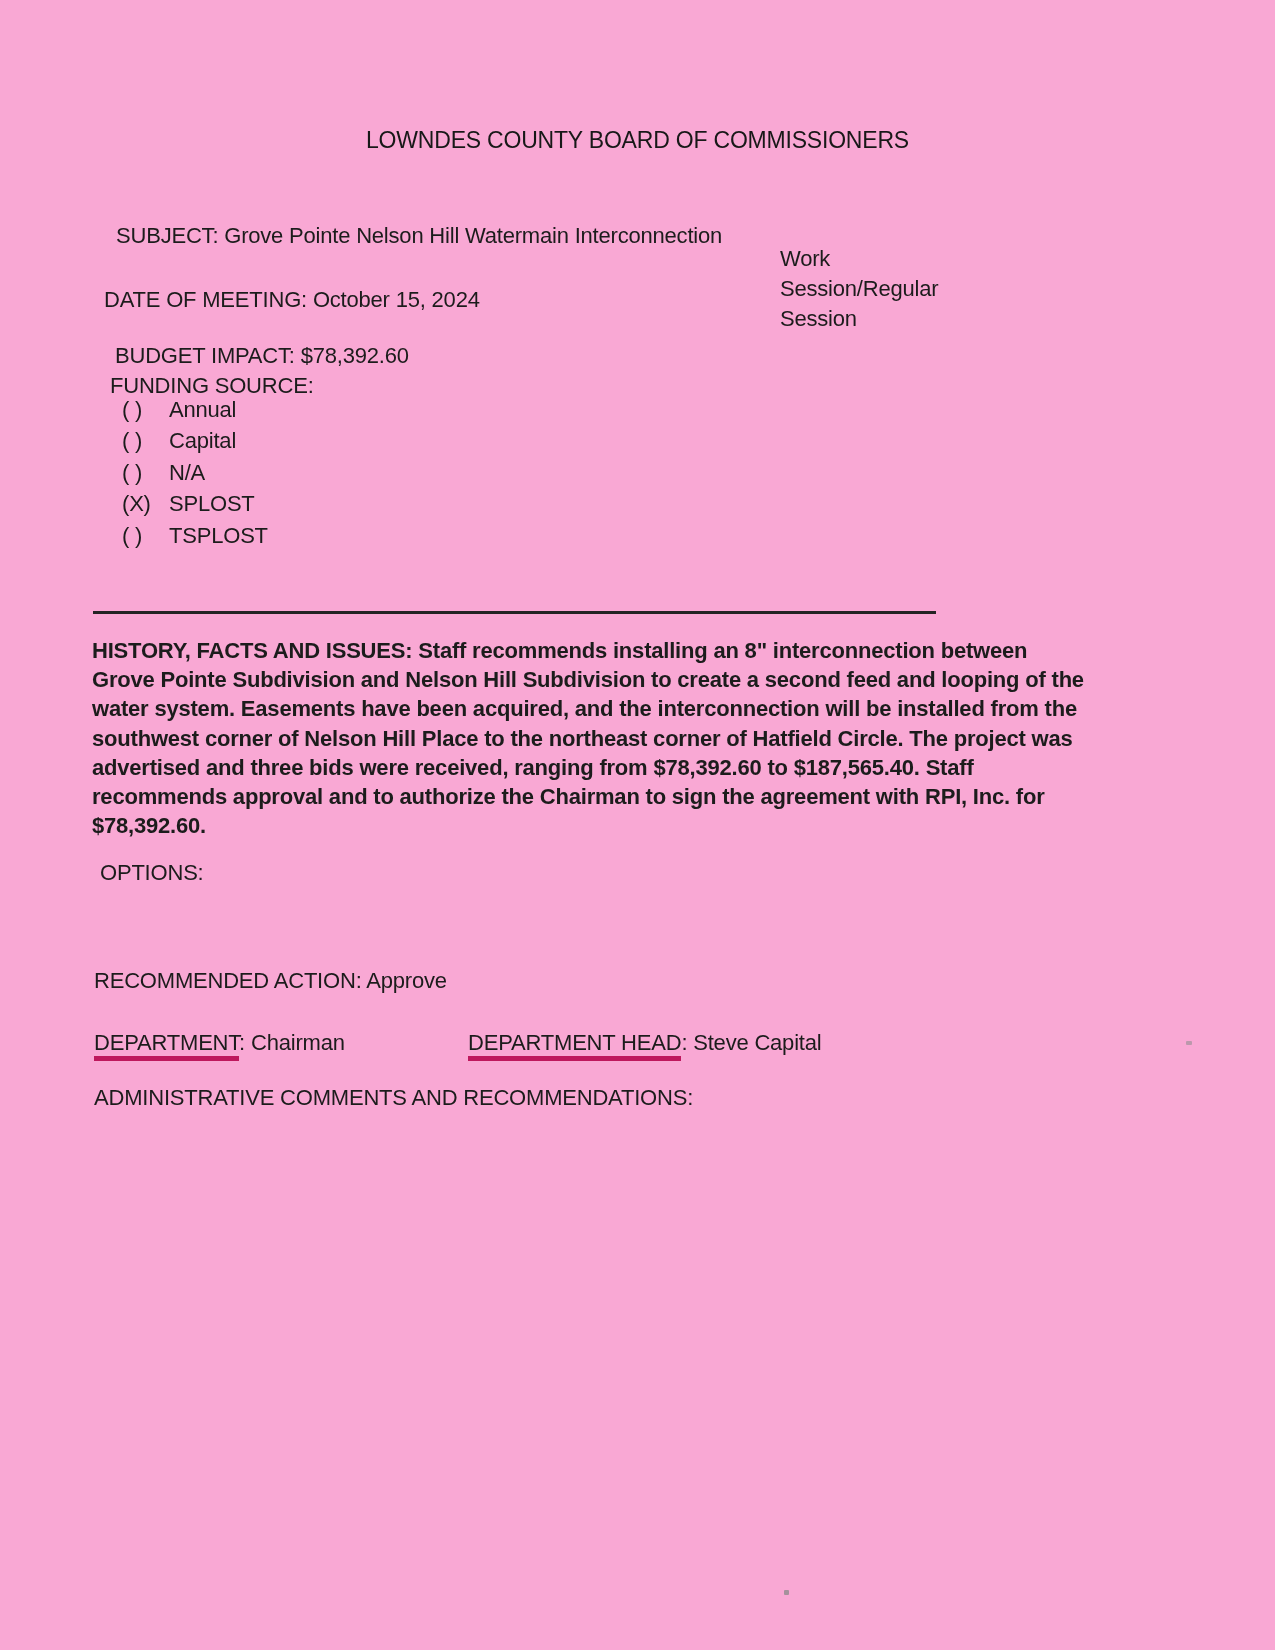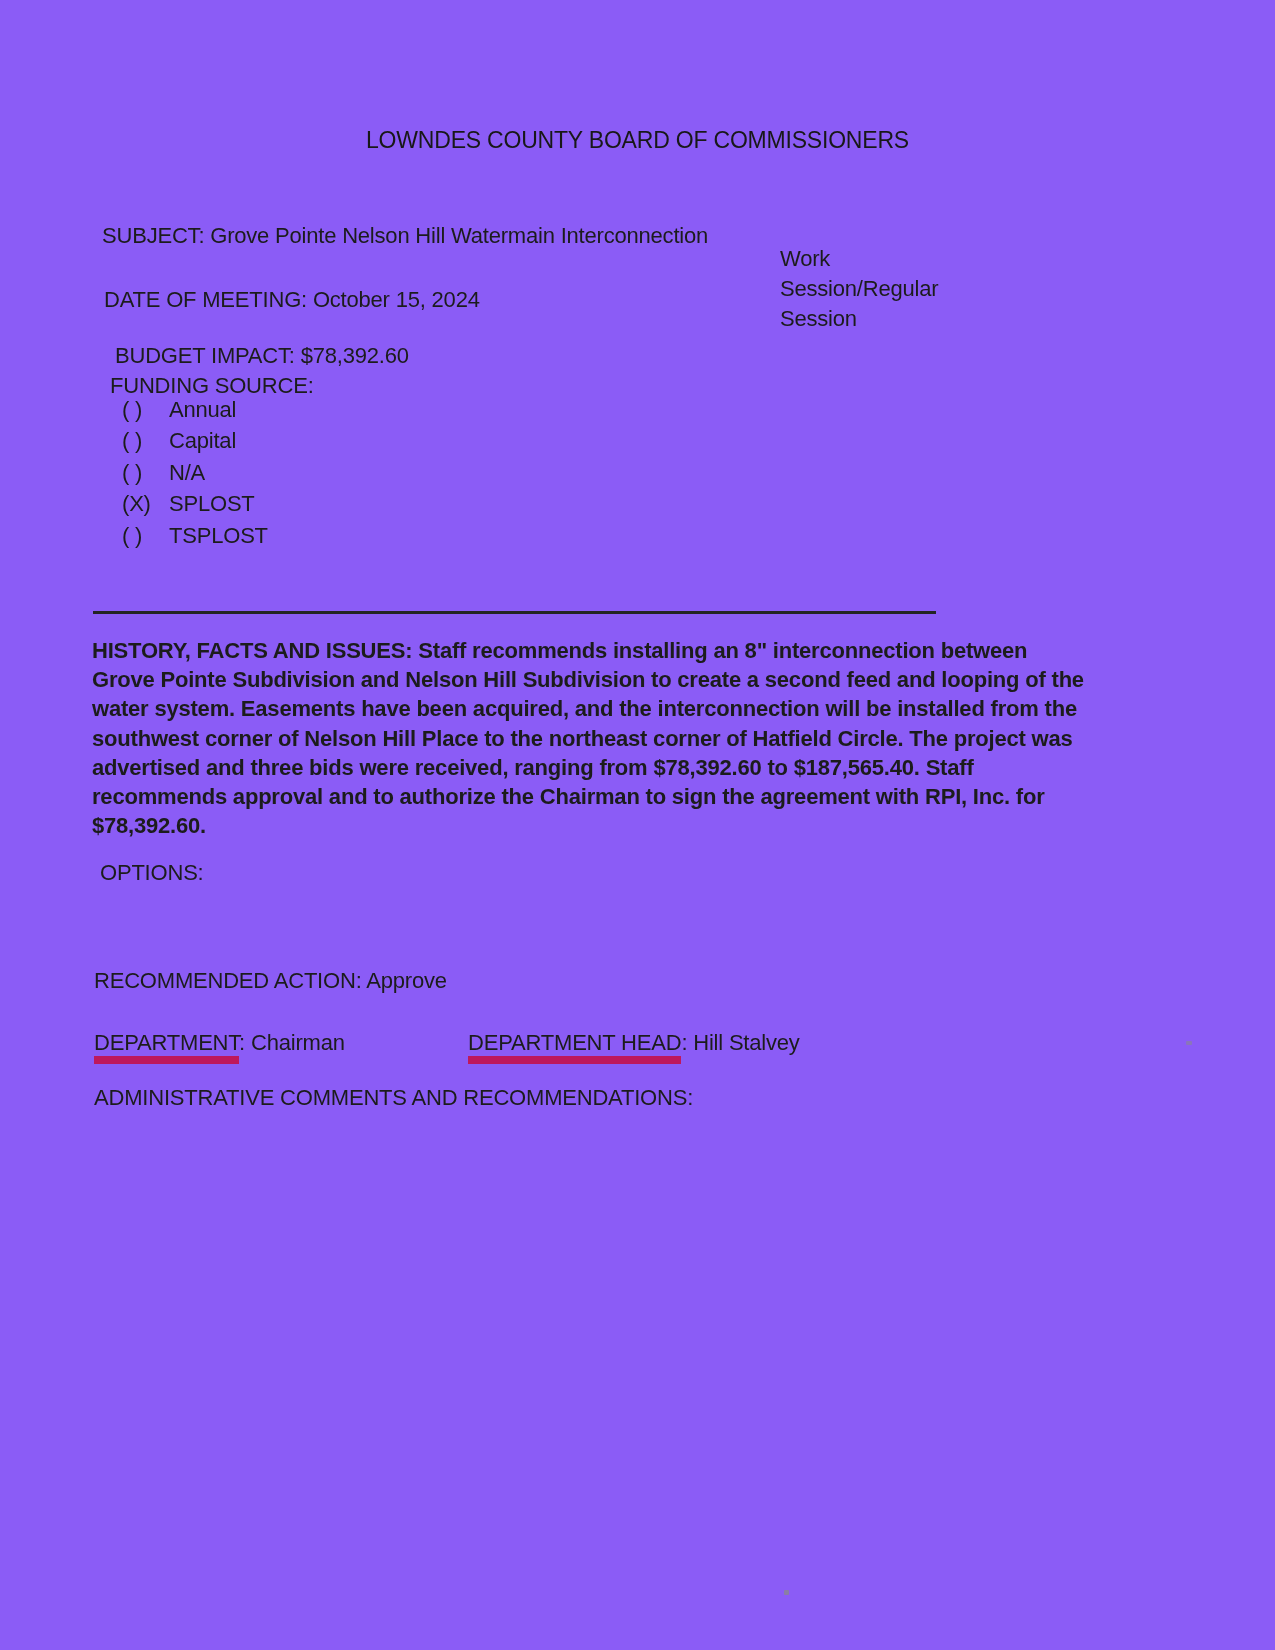--- a/index.html
+++ b/index.html
@@ -1,21 +1,21 @@
 <!DOCTYPE html>
 <html><head>
 <meta charset="utf-8">
 <style>
   html, body { margin: 0; padding: 0; background: #e8e8e8; }
   .page {
     position: relative;
     width: 1275px;
     height: 1650px;
     margin: 0 auto;
-    background: #8b5cf6;
+    background: #f9a8d4;
     font-family: "Liberation Sans", "DejaVu Sans", sans-serif;
     color: #1c1c1c;
     letter-spacing: -0.2px;
     overflow: hidden;
   }
   .abs { position: absolute; }
   .doc-title {
     left: 0; right: 0; top: 124px;
     text-align: center;
     font-size: 23px;
@@ -65,42 +65,42 @@
     display: flex;
     align-items: flex-end;
     font-size: 22px;
   }
   .options-label { margin-right: 16px; line-height: 30px; }
   .options-items { line-height: 30px; }
   .recommended { left: 94px; top: 968px; font-size: 22px; }
   .dept-row { left: 94px; top: 1030px; font-size: 22px; width: 1100px; }
   .dept-head-group { position: absolute; left: 374px; top: 0; }
   .u-label {
-    border-bottom: 8px solid #be185d;
+    border-bottom: 5px solid #be185d;
     padding-bottom: 1px;
   }
   .admin-row { left: 94px; top: 1085px; font-size: 22px; }
   .speck {
     position: absolute;
     background: #8a8a8a;
     border-radius: 1px;
   }
   .speck-1 { left: 1186px; top: 1041px; width: 6px; height: 4px; opacity: 0.55; }
   .speck-2 { left: 784px; top: 1590px; width: 5px; height: 5px; opacity: 0.75; }
 </style>
 </head>
 <body>
 
 <div class="page">
 
   <div class="abs doc-title">
     <div>LOWNDES COUNTY BOARD OF COMMISSIONERS</div>
   </div>
 
-  <div class="abs body-text" style="left:102px; top:223px;">
+  <div class="abs body-text" style="left:116px; top:223px;">
     <span class="row-label">SUBJECT:</span>
     <span>Grove Pointe Nelson Hill Watermain Interconnection</span>
   </div>
 
   <div class="abs right-col">
     <div>Work</div>
     <div>Session/Regular</div>
     <div>Session</div>
   </div>
 
@@ -155,21 +155,21 @@
     <span>Approve</span>
   </div>
 
   <div class="abs dept-row">
     <span>
       <span class="u-label">DEPARTMENT</span><span>:</span>
       <span>Chairman</span>
     </span>
     <span class="dept-head-group">
       <span class="u-label">DEPARTMENT HEAD</span><span>:</span>
-      <span>Hill Stalvey</span>
+      <span>Steve Capital</span>
     </span>
   </div>
 
   <div class="abs admin-row">ADMINISTRATIVE COMMENTS AND RECOMMENDATIONS:</div>
 
   <div class="speck speck-1"></div>
   <div class="speck speck-2"></div>
 
 </div>
 

